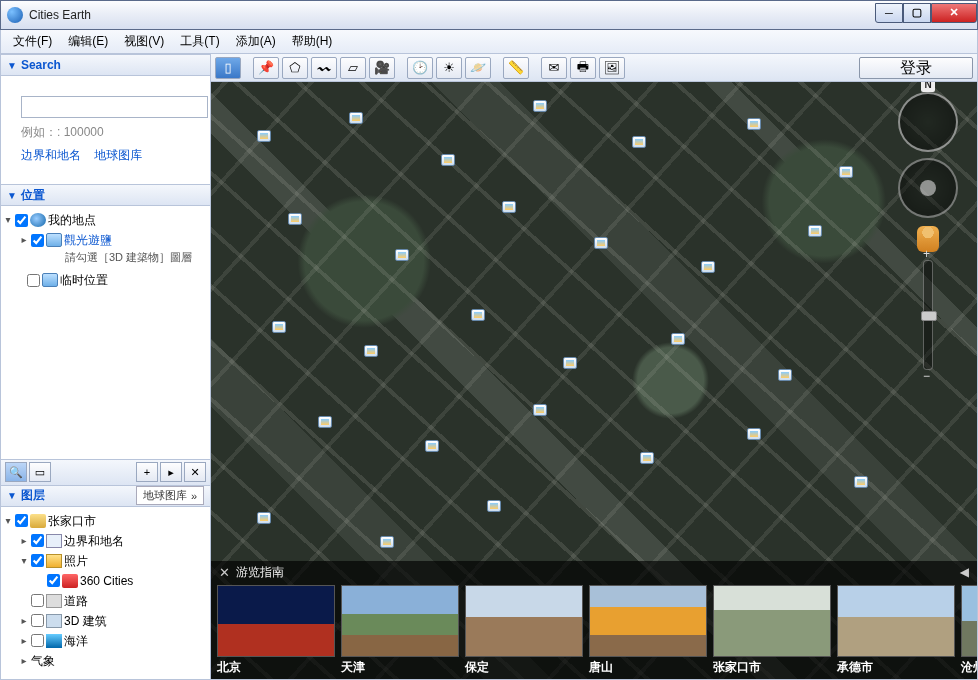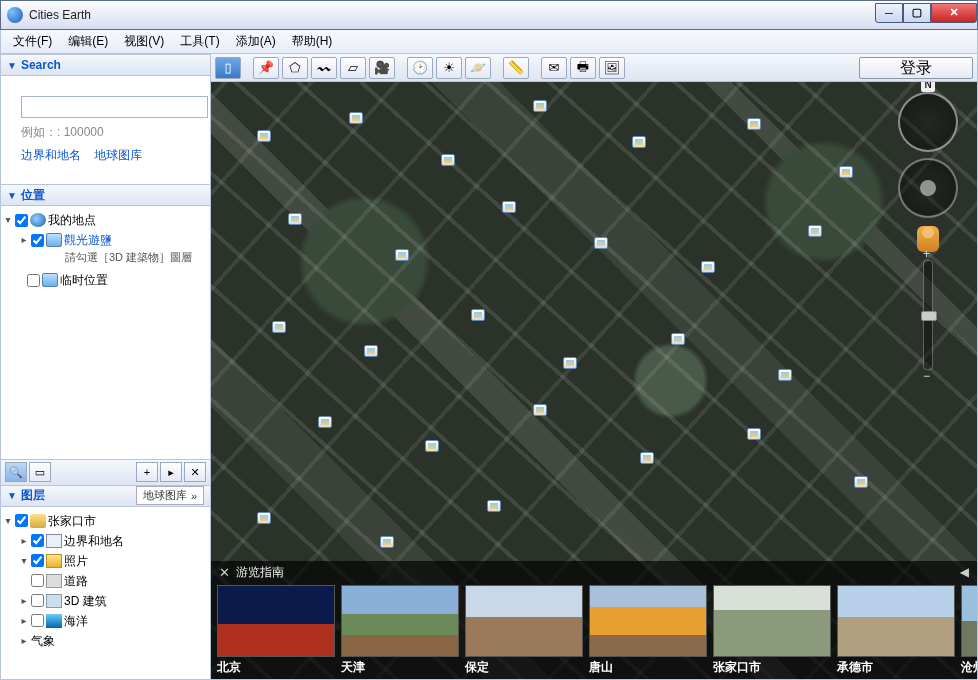--- a/index.html
+++ b/index.html
@@ -208,20 +208,26 @@
         <span class="exp">▸</span>
         <input type="checkbox" checked="" style="">
         <span class="ico sq"></span>
         <span>边界和地名</span>
       </div>
       <div class="row" style="padding-left:16px">
         <span class="exp">▾</span>
         <input type="checkbox" checked="" style="">
         <span class="ico photo"></span>
         <span>照片</span>
+      </div>
+      <div class="row" style="padding-left:32px">
+        <span class="exp">&nbsp;</span>
+        <input type="checkbox" checked="" style="">
+        <span class="ico p360"></span>
+        <span>360 Cities</span>
       </div>
       <div class="row" style="padding-left:16px">
         <span class="exp">&nbsp;</span>
         <input type="checkbox" style="">
         <span class="ico road"></span>
         <span>道路</span>
       </div>
       <div class="row" style="padding-left:16px">
         <span class="exp">▸</span>
         <input type="checkbox" style="">

